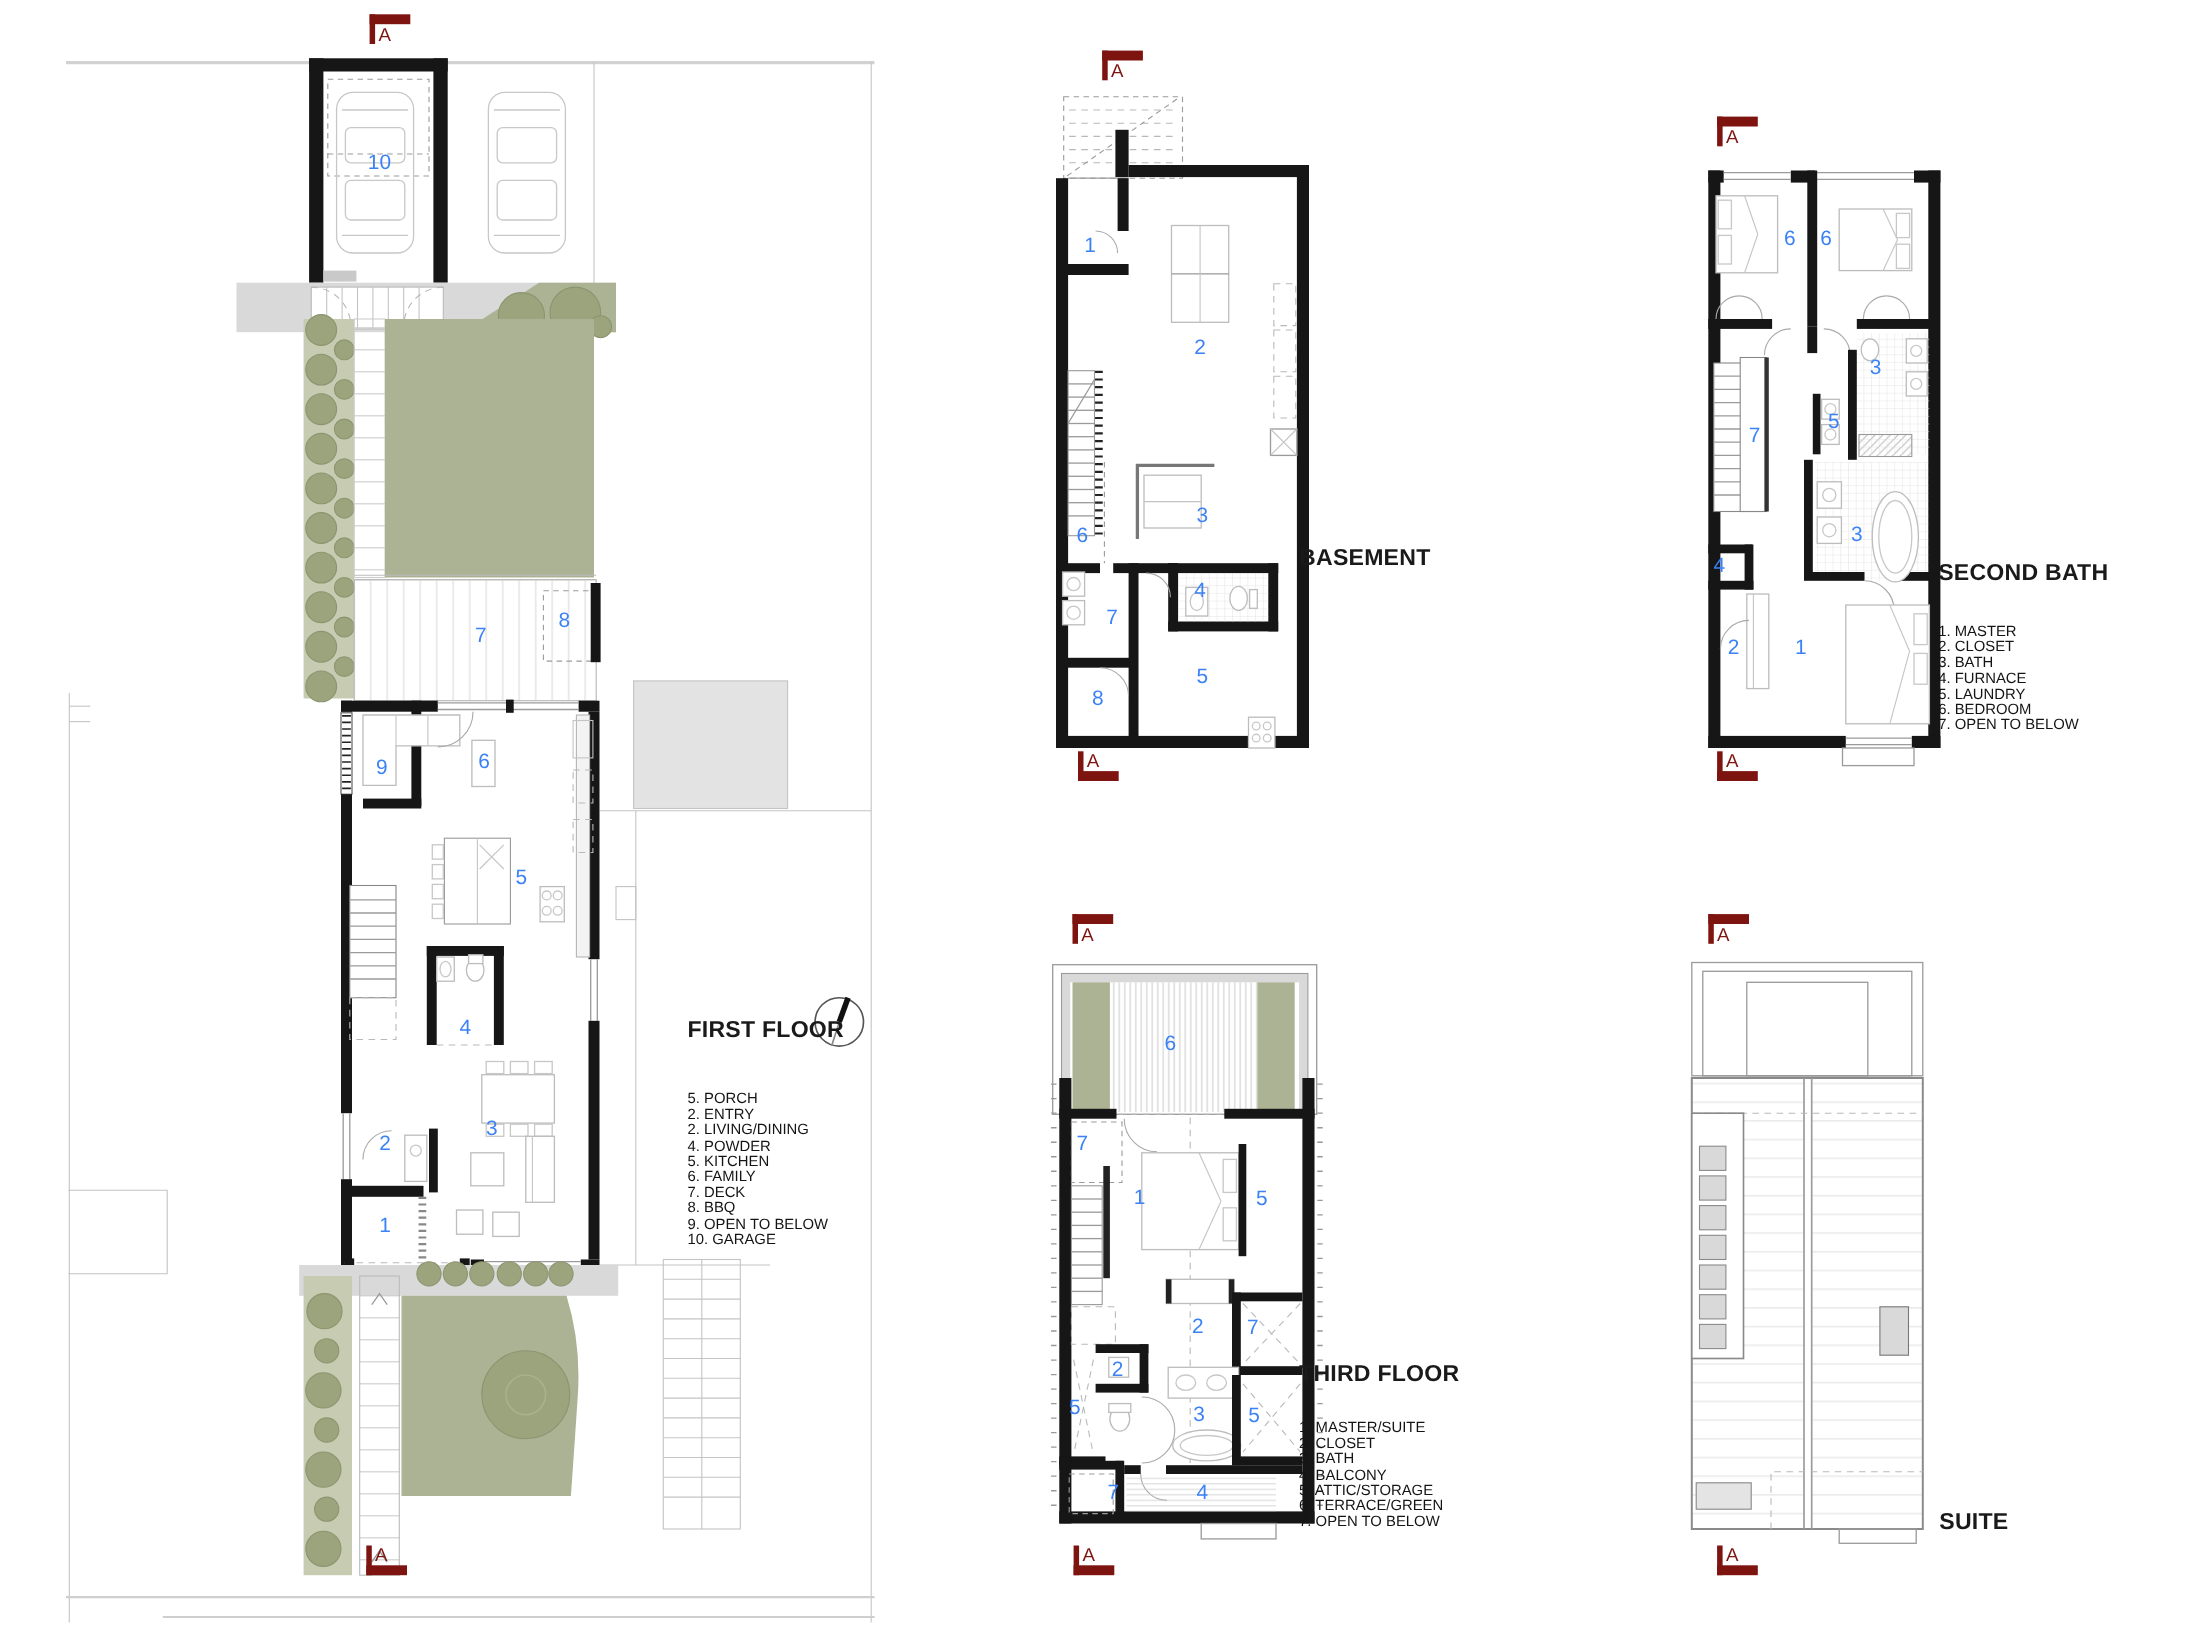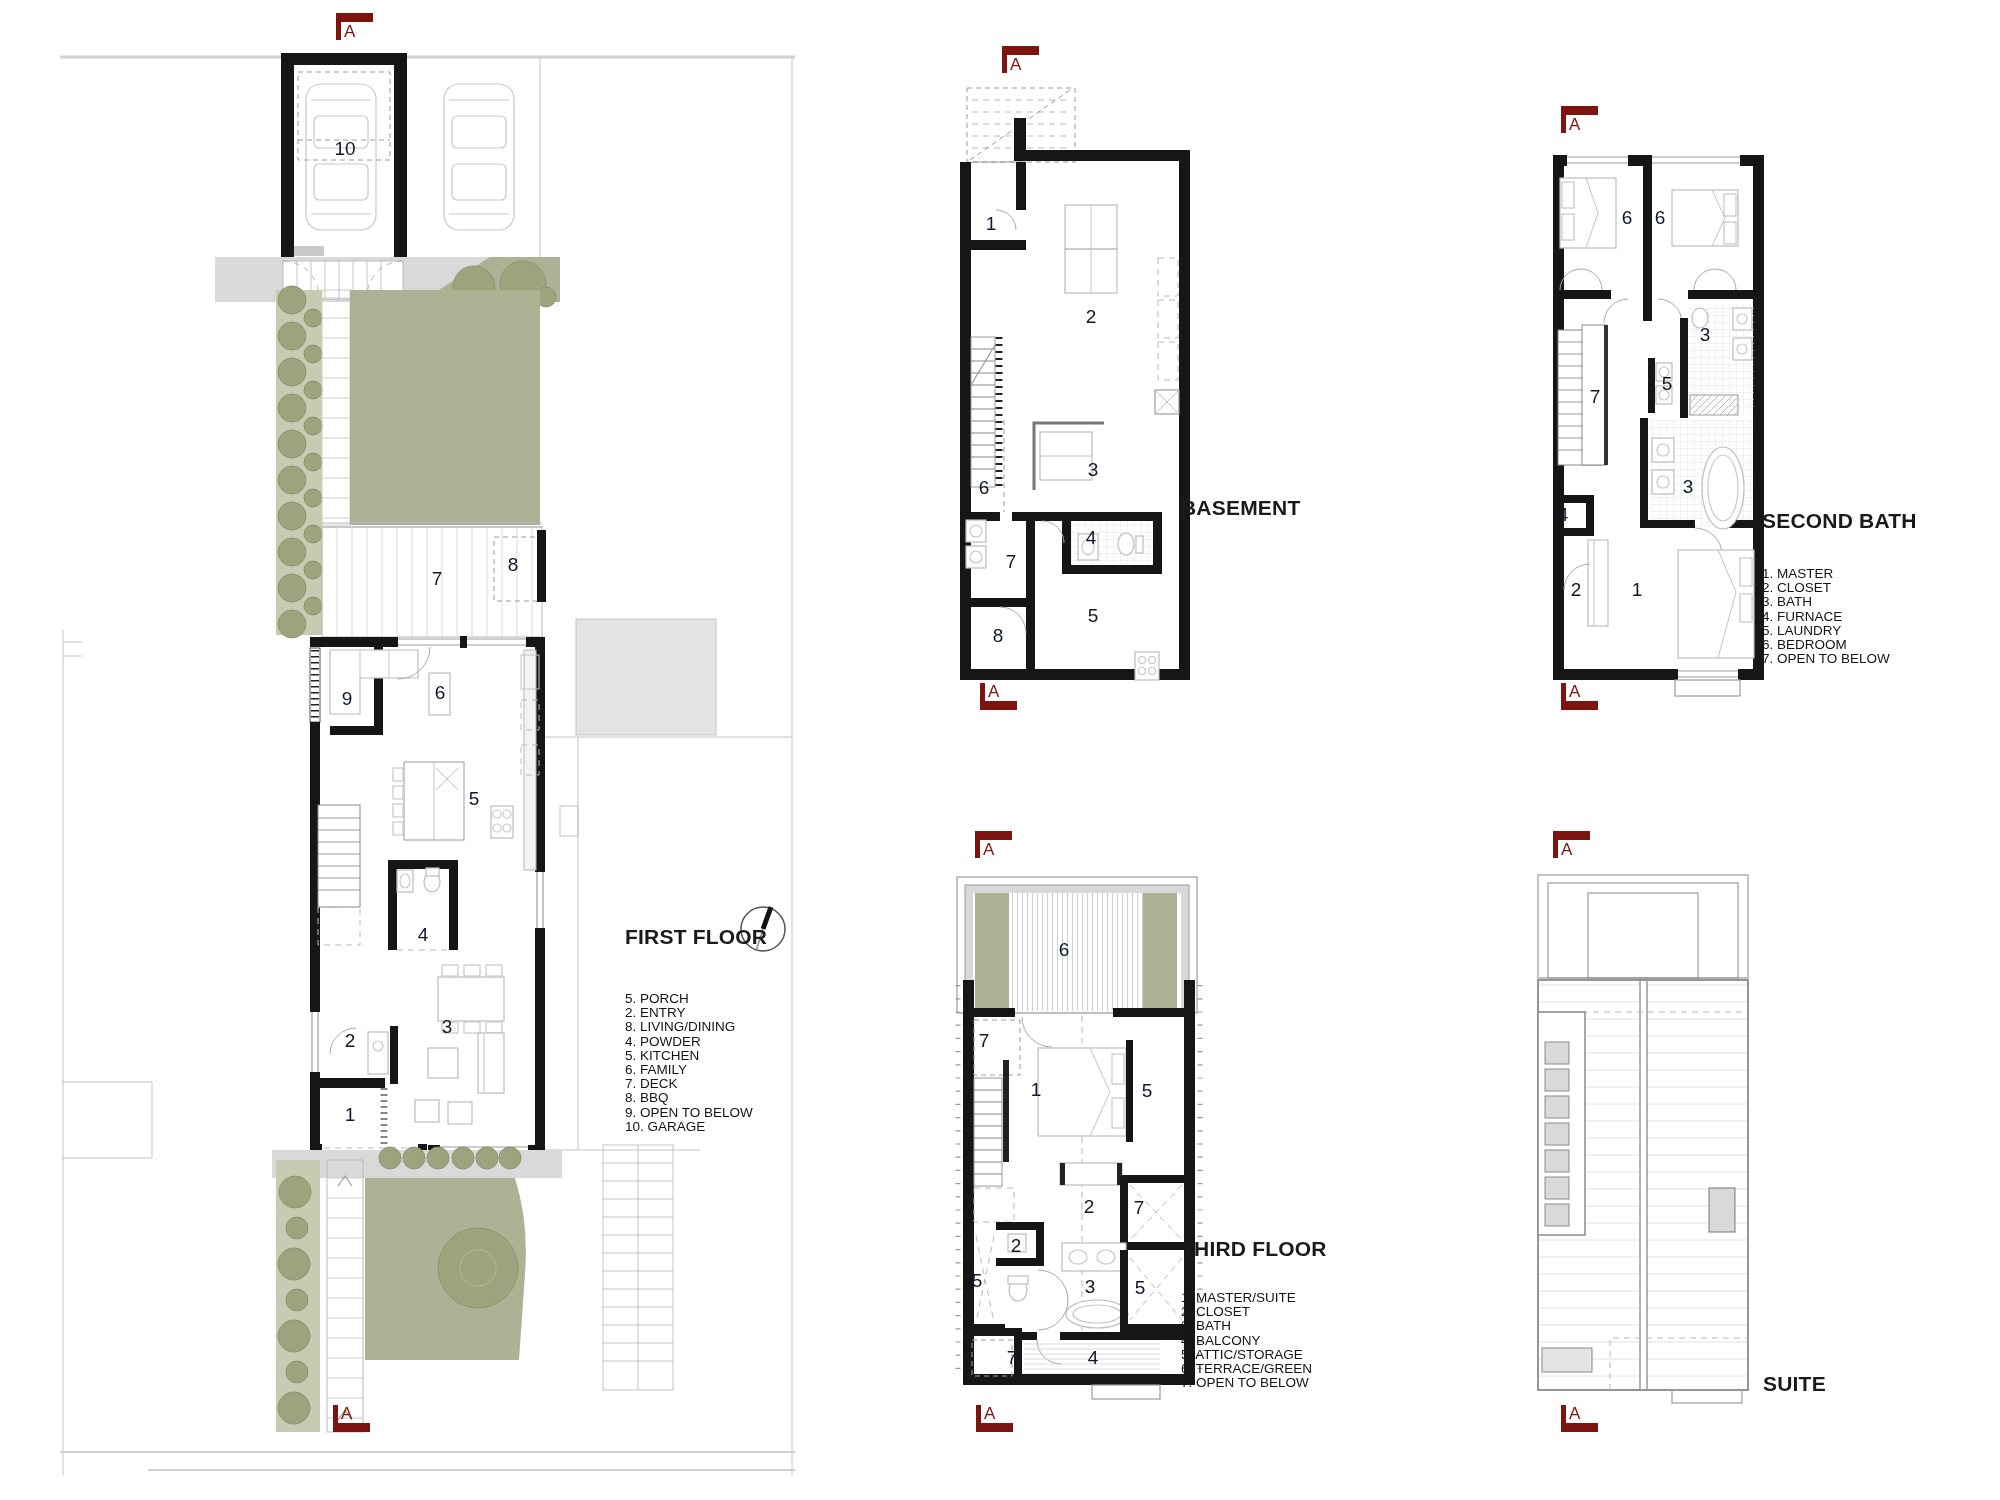--- a/index.html
+++ b/index.html
@@ -2,21 +2,21 @@
 <html><head>
 <meta charset="utf-8">
 <style>
   html,body{margin:0;padding:0;background:#fff;}
   .sheet{position:relative;width:2000px;height:1500px;background:#fff;overflow:hidden;
          font-family:"Liberation Sans",sans-serif;}
   svg{position:absolute;left:0;top:0;}
   .plan-title{position:absolute;font-size:21px;font-weight:700;color:#1a1a1a;letter-spacing:.2px;white-space:nowrap;}
   .legend{position:absolute;color:#141414;font-size:13.5px;line-height:14.2px;white-space:nowrap;}
   .legend-item{height:14.2px;}
-  .room-num{position:absolute;transform:translate(-50%,-55%);font-size:19px;color:#0f172a;text-align:center;}
+  .room-num{position:absolute;transform:translate(-50%,-55%);font-size:19px;color:#3b82f6;text-align:center;}
   #room-labels{position:absolute;left:0;top:0;width:100%;height:100%;}
   .marker{position:absolute;width:38px;height:30px;}
   .marker .vbar{position:absolute;left:0;width:5px;background:#7e1410;}
   .marker .hbar{position:absolute;left:0;width:37px;height:9px;background:#7e1410;}
   .marker .letter{position:absolute;left:8px;font-size:17px;color:#7e1410;line-height:17px;}
   .marker.top .vbar{top:0;height:27px;}
   .marker.top .hbar{top:0;}
   .marker.top .letter{top:10px;}
   .marker.bottom .vbar{bottom:0;height:27px;}
   .marker.bottom .hbar{bottom:0;}
@@ -577,21 +577,21 @@
 
   <div class="plan-title" style="left:625px;top:925px">FIRST FLOOR</div>
   <div class="plan-title" style="left:1181px;top:496px">BASEMENT</div>
   <div class="plan-title" style="left:1762px;top:509px">SECOND BATH</div>
   <div class="plan-title" style="left:1181px;top:1237px">THIRD FLOOR</div>
   <div class="plan-title" style="left:1763px;top:1372px">SUITE</div>
 
   <div class="legend" style="left:625px;top:992px">
       <div class="legend-item">5. PORCH</div>
       <div class="legend-item">2. ENTRY</div>
-      <div class="legend-item">8. LIVING/DINING</div>
+      <div class="legend-item">2. LIVING/DINING</div>
       <div class="legend-item">4. POWDER</div>
       <div class="legend-item">5. KITCHEN</div>
       <div class="legend-item">6. FAMILY</div>
       <div class="legend-item">7. DECK</div>
       <div class="legend-item">8. BBQ</div>
       <div class="legend-item">9. OPEN TO BELOW</div>
       <div class="legend-item">10. GARAGE</div>
     </div>
   <div class="legend" style="left:1762px;top:567px">
       <div class="legend-item">1. MASTER</div>

